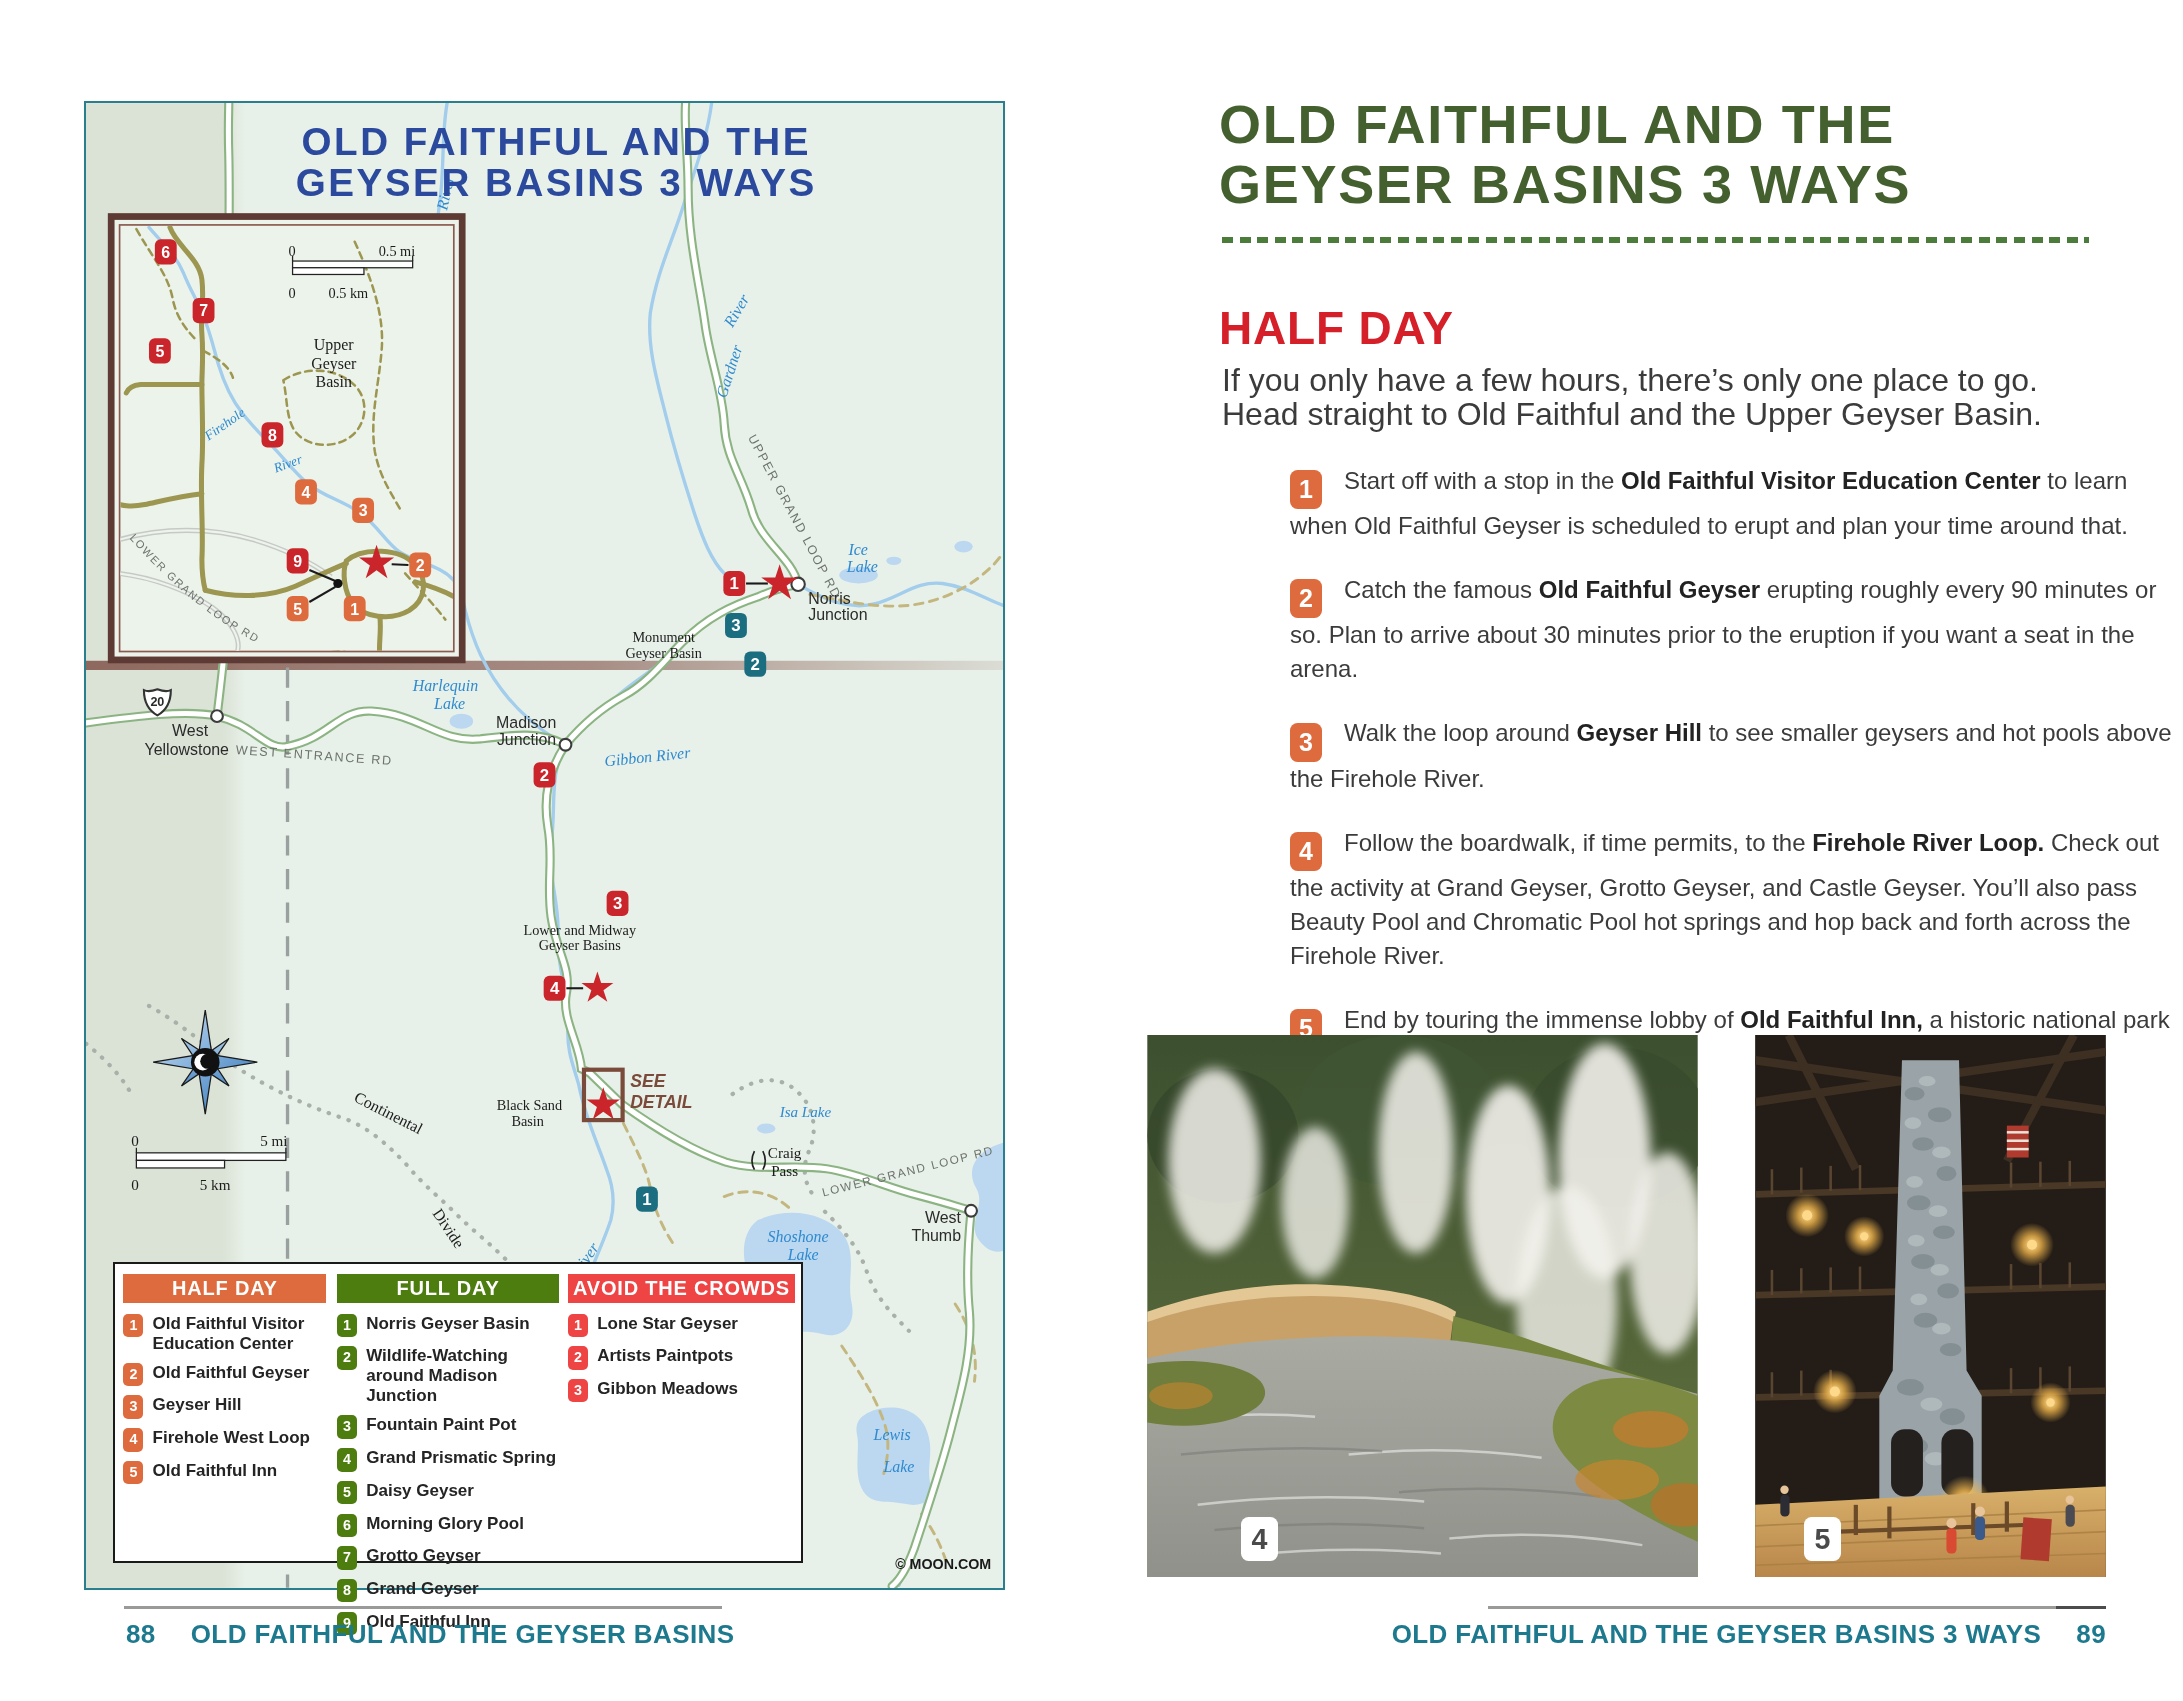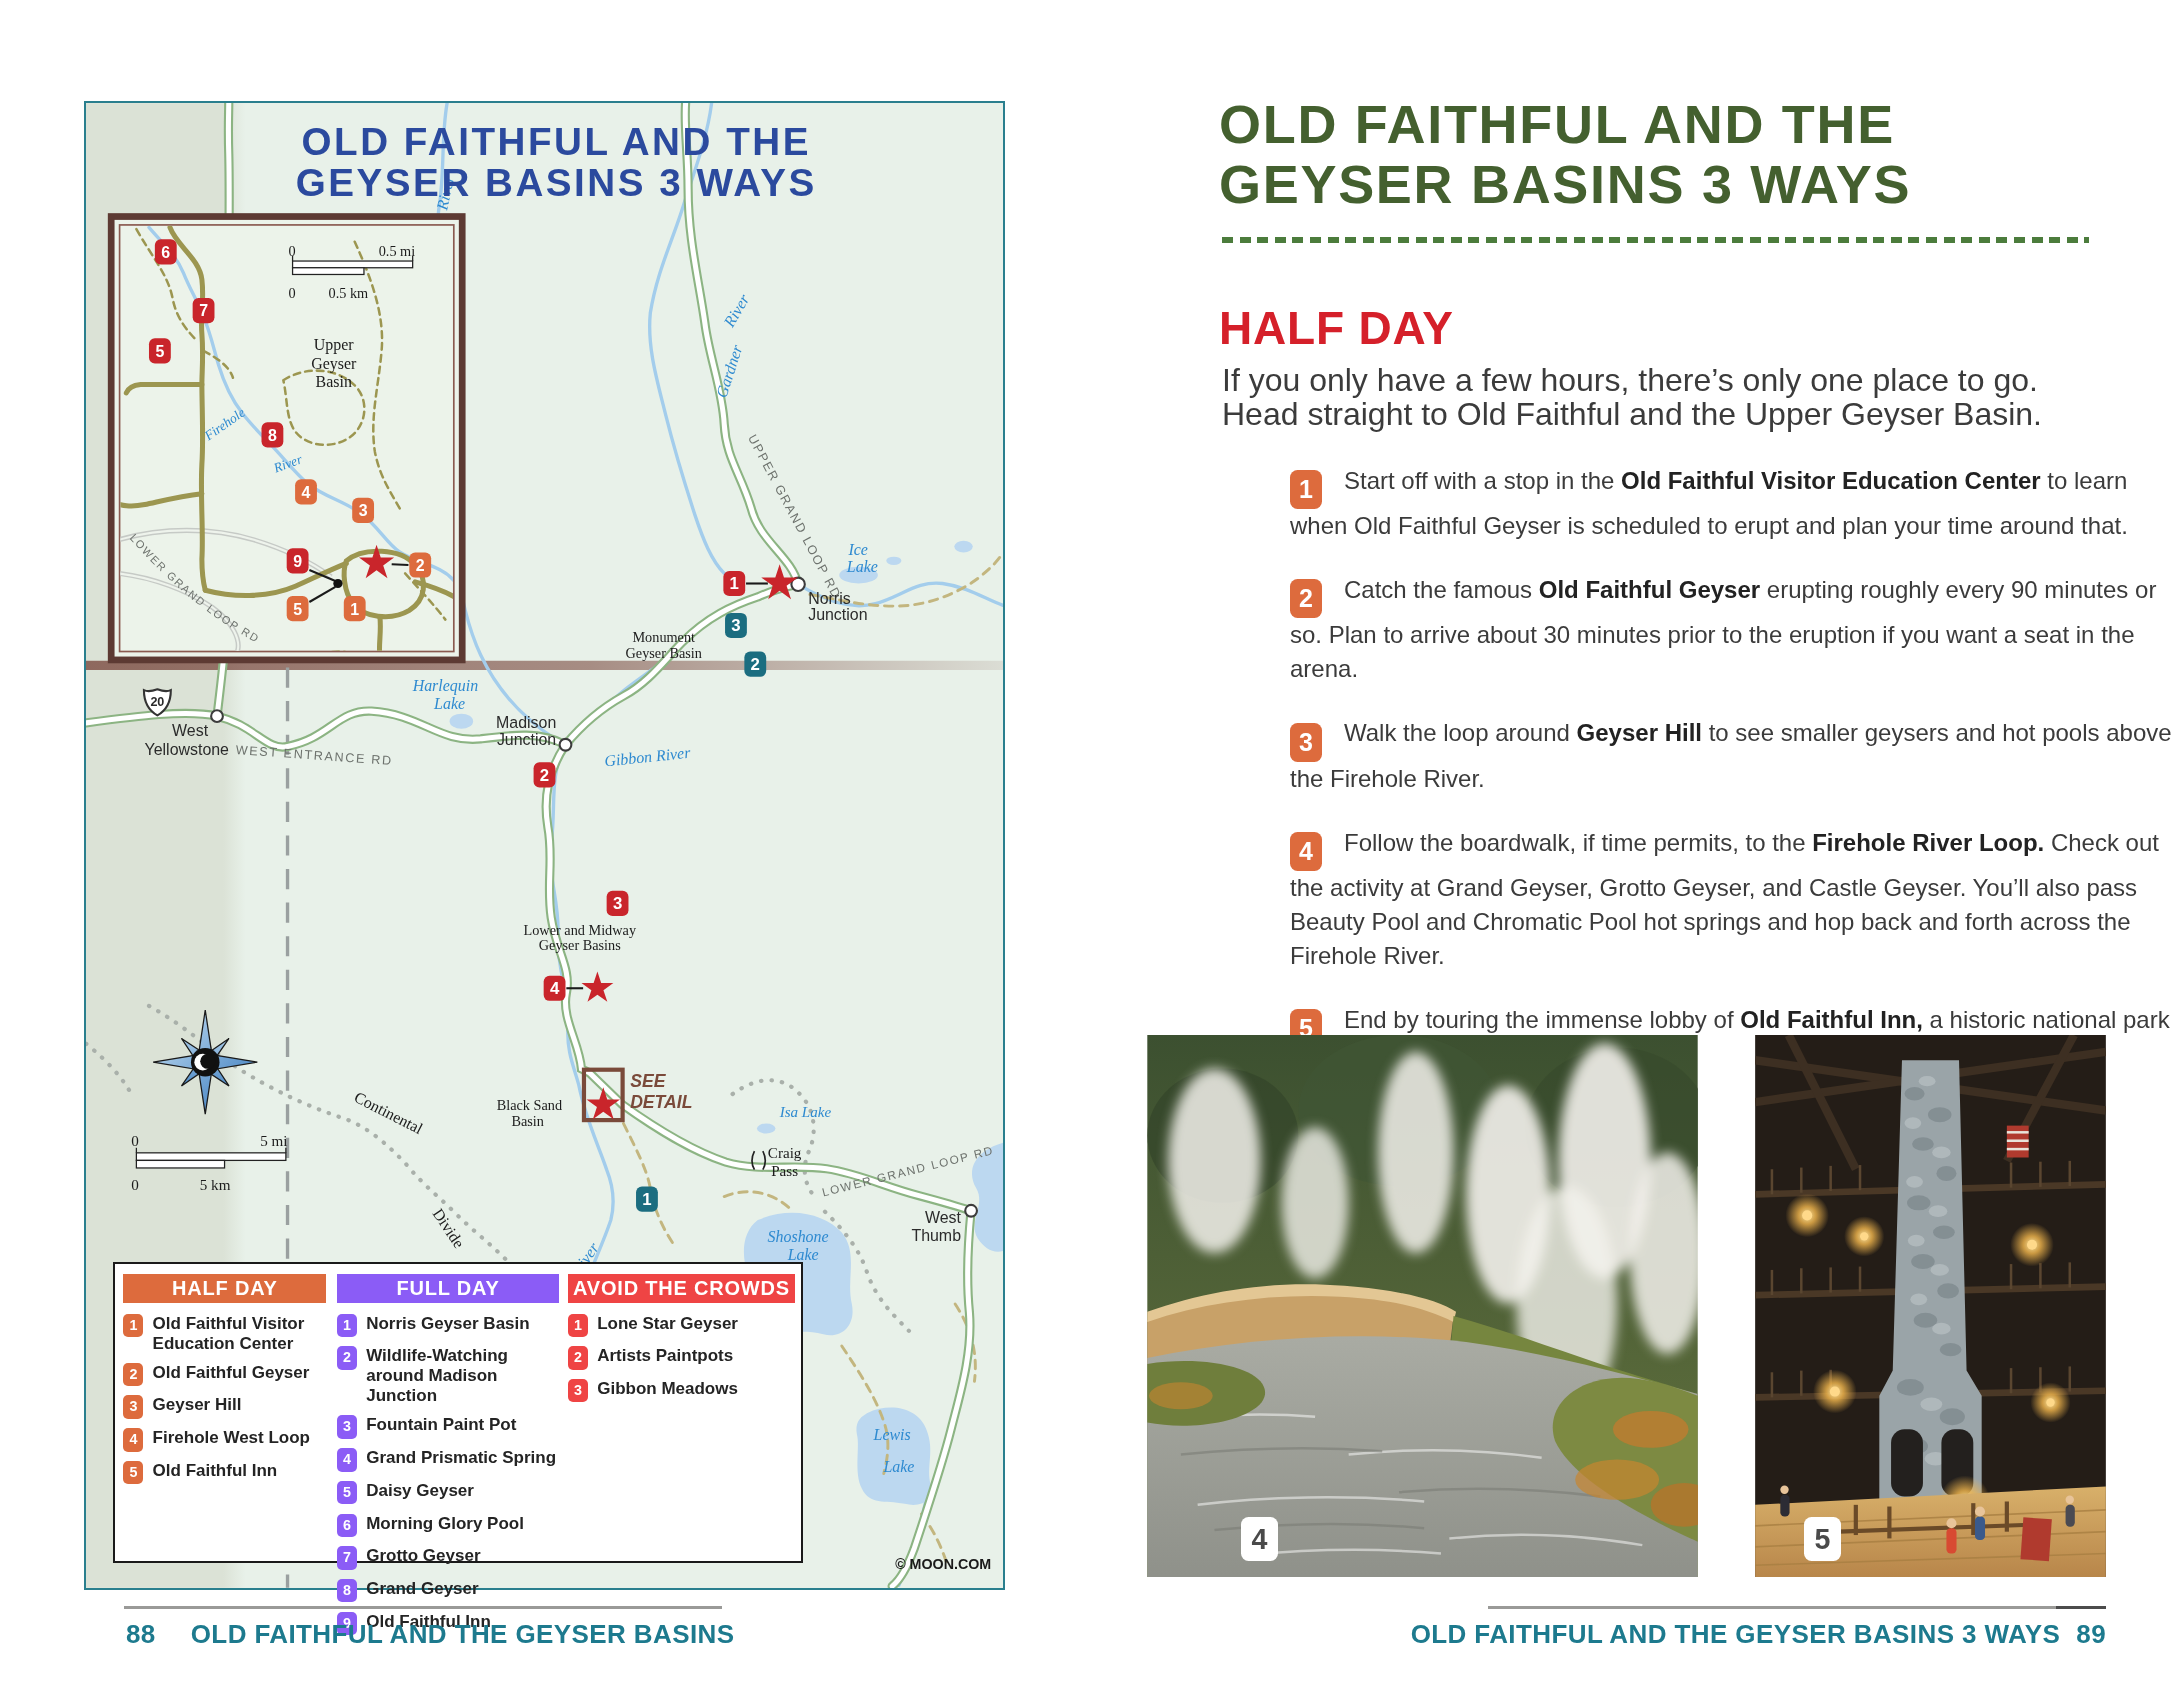--- a/index.html
+++ b/index.html
@@ -29,32 +29,32 @@
   .sans{font-family:"Liberation Sans",sans-serif;fill:#2b2b2b}
   .rlbl{font-family:"Liberation Sans",sans-serif;fill:#6d726d;letter-spacing:2px}
   .jnc{fill:#fff;stroke:#3c3c3c;stroke-width:2.5}
   .mk-red{fill:#c9252b}.mk-org{fill:#dd6b3d}.mk-teal{fill:#1b6d80}
 
   
   .legend{position:absolute;left:27px;top:1159px;width:690px;height:301px;background:#fff;border:2.5px solid #1a1a1a;box-sizing:border-box;}
   .lg-col{position:absolute;top:10px;}
   .lg-col1{left:8.4px;width:203px}.lg-col2{left:222px;width:222px}.lg-col3{left:453px;width:227px}
   .lg-head{height:28.6px;color:#fff;text-align:center;line-height:28.6px;font-size:20px;font-weight:bold;letter-spacing:0.8px;margin-bottom:11px;}
-  .c-hd{background:#dd6b3d}.c-fd{background:#8b5cf6}.c-av{background:#ef4444}
+  .c-hd{background:#dd6b3d}.c-fd{background:#4d7c0f}.c-av{background:#ef4444}
   .lg-item{display:flex;gap:9.2px;margin-bottom:9.2px;font-size:17px;line-height:20px;font-weight:bold;color:#242424;align-items:flex-start;}
   .lg-badge{flex:0 0 20px;height:23.5px;border-radius:5px;color:#fff;font-size:14.3px;line-height:23.5px;font-weight:bold;text-align:center;}
 
   
   .fline{position:absolute;height:2.5px;background:#9a9a98;}
   .fl-left{left:124px;top:1606px;width:598px;}
   .fl-right{left:1488px;top:1606px;width:618px;background:linear-gradient(90deg,#9a9a98 0 568px,#4c4c4c 568px);}
   .footer-left{position:absolute;left:126px;top:1619px;font-size:26px;font-weight:bold;color:#1d7a8e;letter-spacing:0.4px;}
   .footer-left .pgnum{margin-right:35px;}
   .footer-right{position:absolute;right:77px;top:1619px;font-size:26px;font-weight:bold;color:#1d7a8e;letter-spacing:0.4px;text-align:right;}
-  .footer-right .pgnum{margin-left:16px;}
+  .footer-right .pgnum{margin-left:35px;}
 
   
   .rp-title{position:absolute;left:1219px;top:94px;font-size:54px;line-height:60px;font-weight:800;color:#44602f;letter-spacing:1.7px;}
   .dash-rule{position:absolute;left:1222px;top:237px;width:867px;height:5.9px;background:repeating-linear-gradient(90deg,#4c7c3c 0 11px,rgba(0,0,0,0) 11px 17.6px);}
   .section-heading{position:absolute;left:1219px;top:301px;font-size:46px;font-weight:800;color:#d5202a;letter-spacing:0.8px;}
   .intro{position:absolute;left:1222px;top:363px;width:892px;font-size:32px;line-height:34px;color:#3b3b3b;}
   .steps{position:absolute;left:1290px;top:464px;width:892px;}
   .step{margin-bottom:30px;font-size:24px;line-height:34px;color:#3b3b3b;}
   .step .b{font-weight:bold;color:#222;}
   .step-badge{display:inline-block;width:32px;height:39px;background:#dd6b3d;border-radius:7.6px;color:#fff;font-size:25px;font-weight:bold;text-align:center;line-height:39px;margin-right:22px;vertical-align:-9.2px;}

